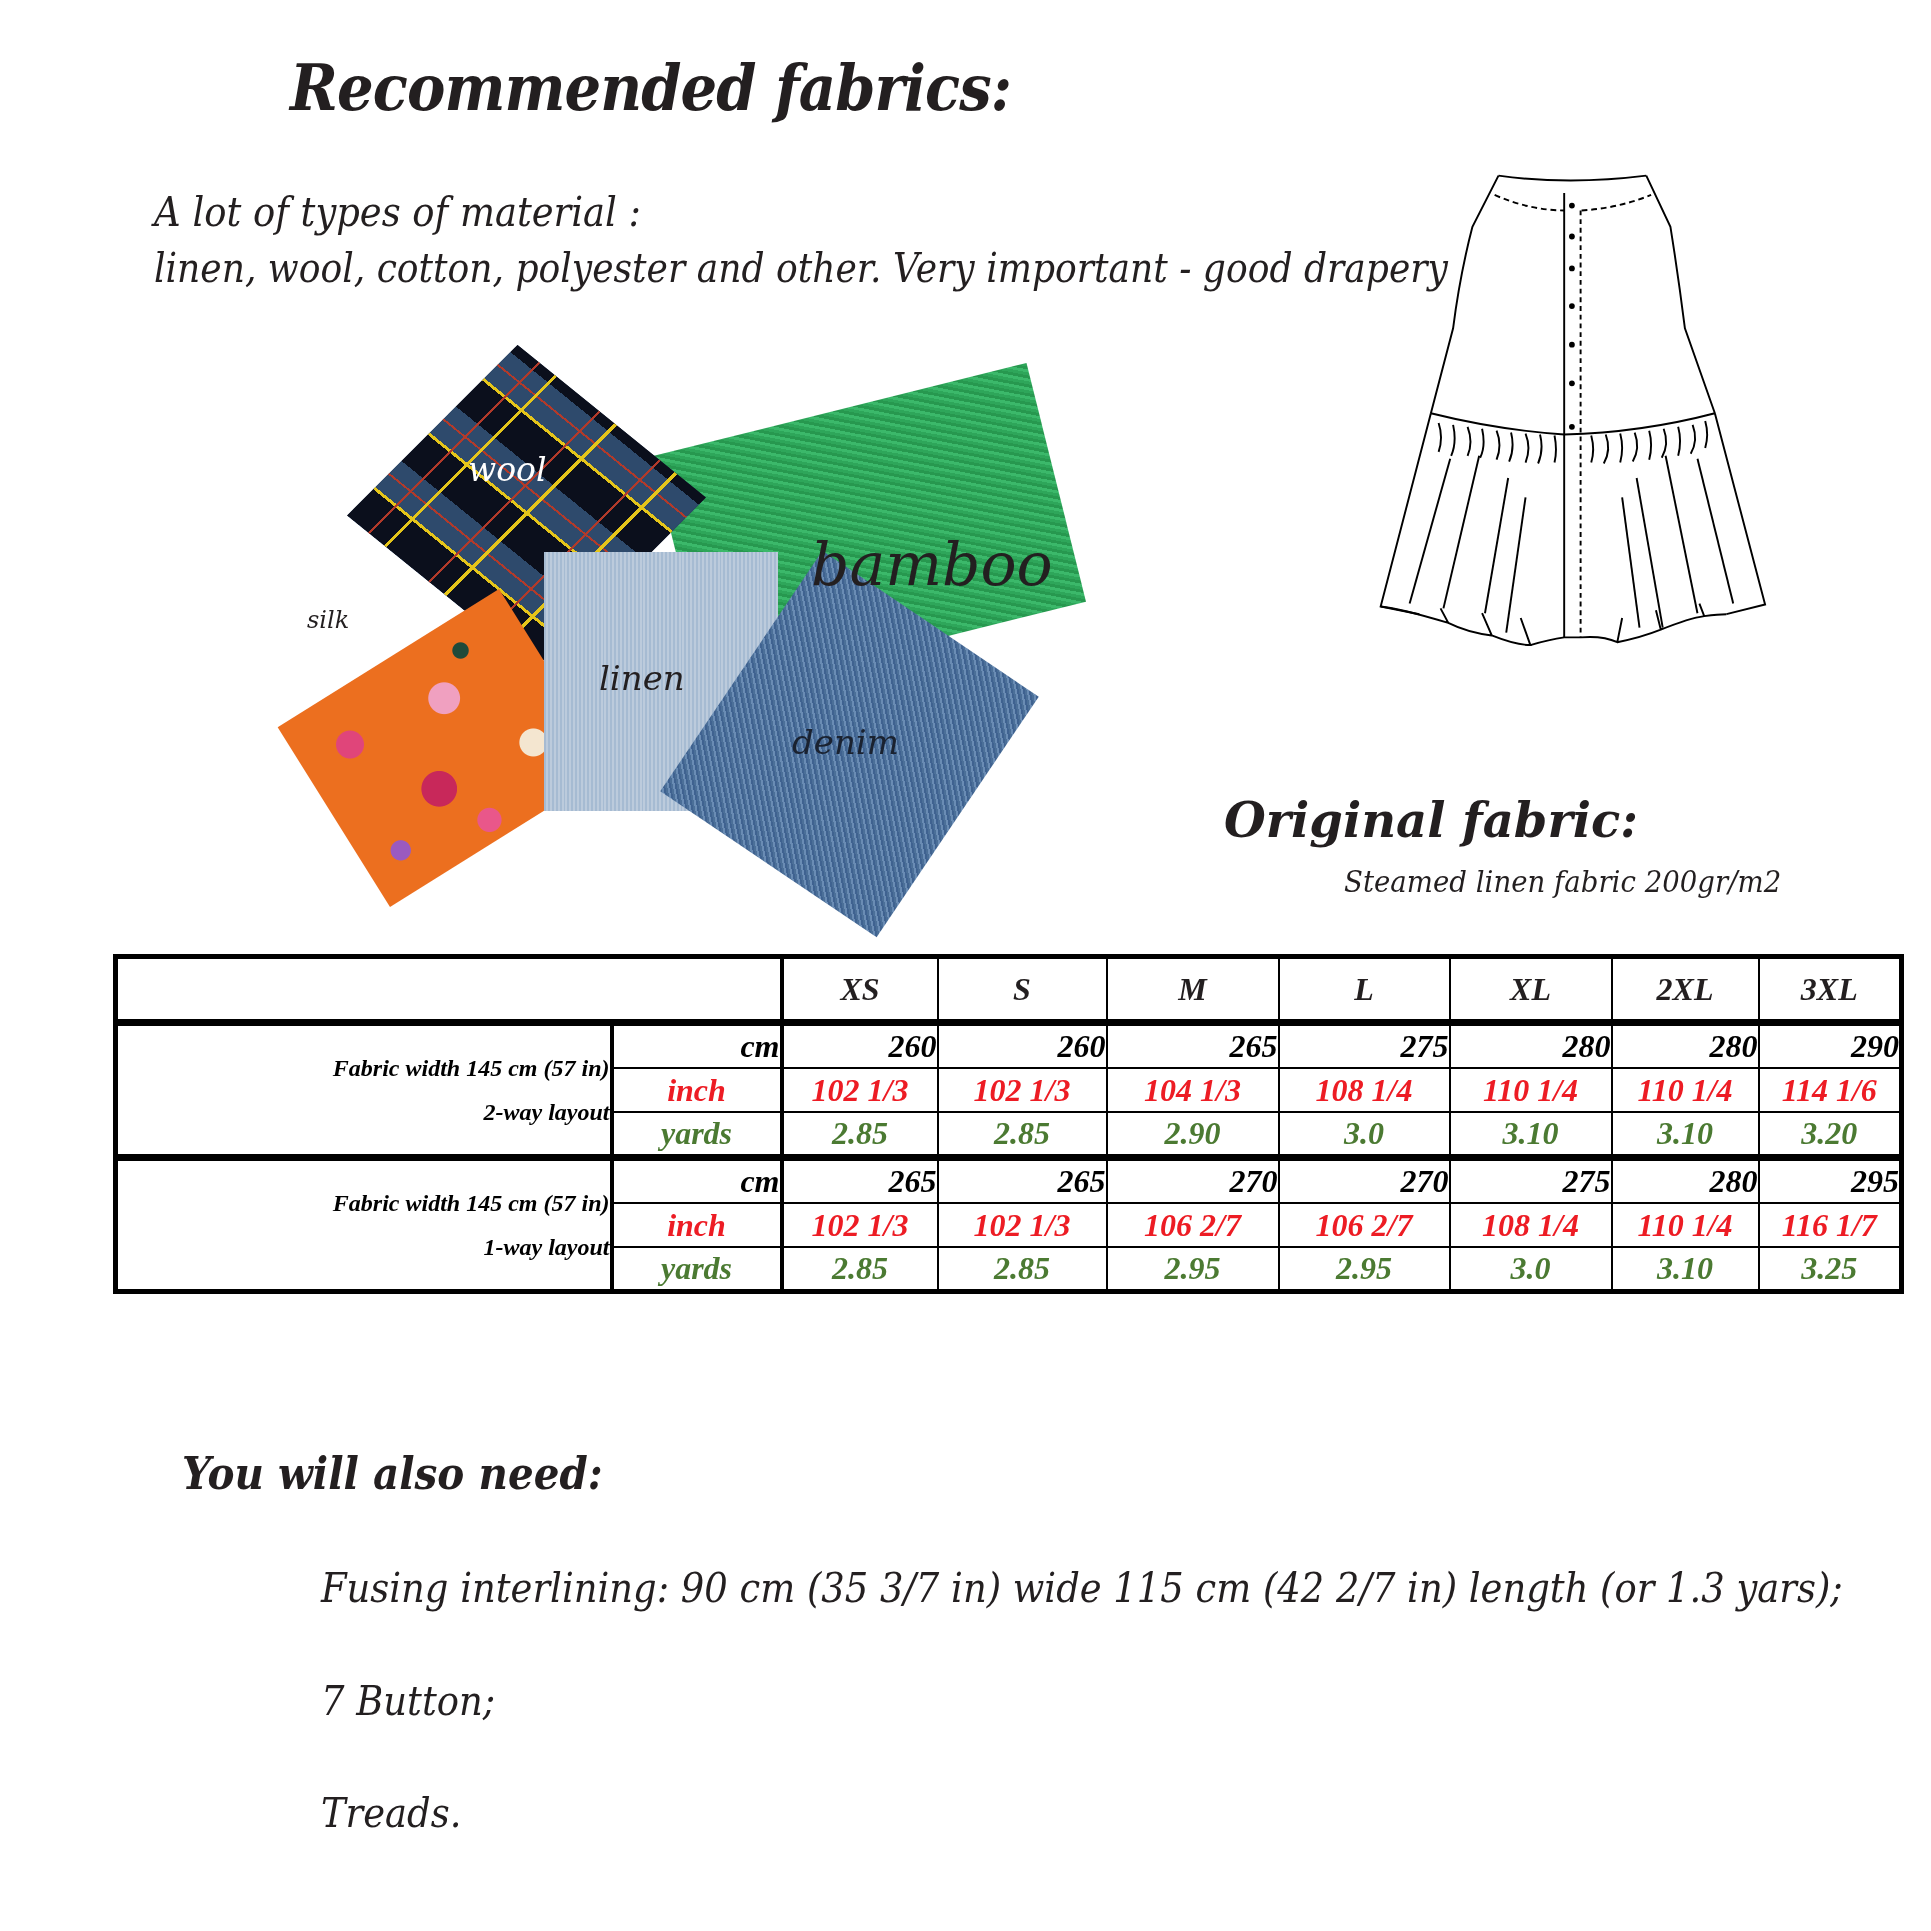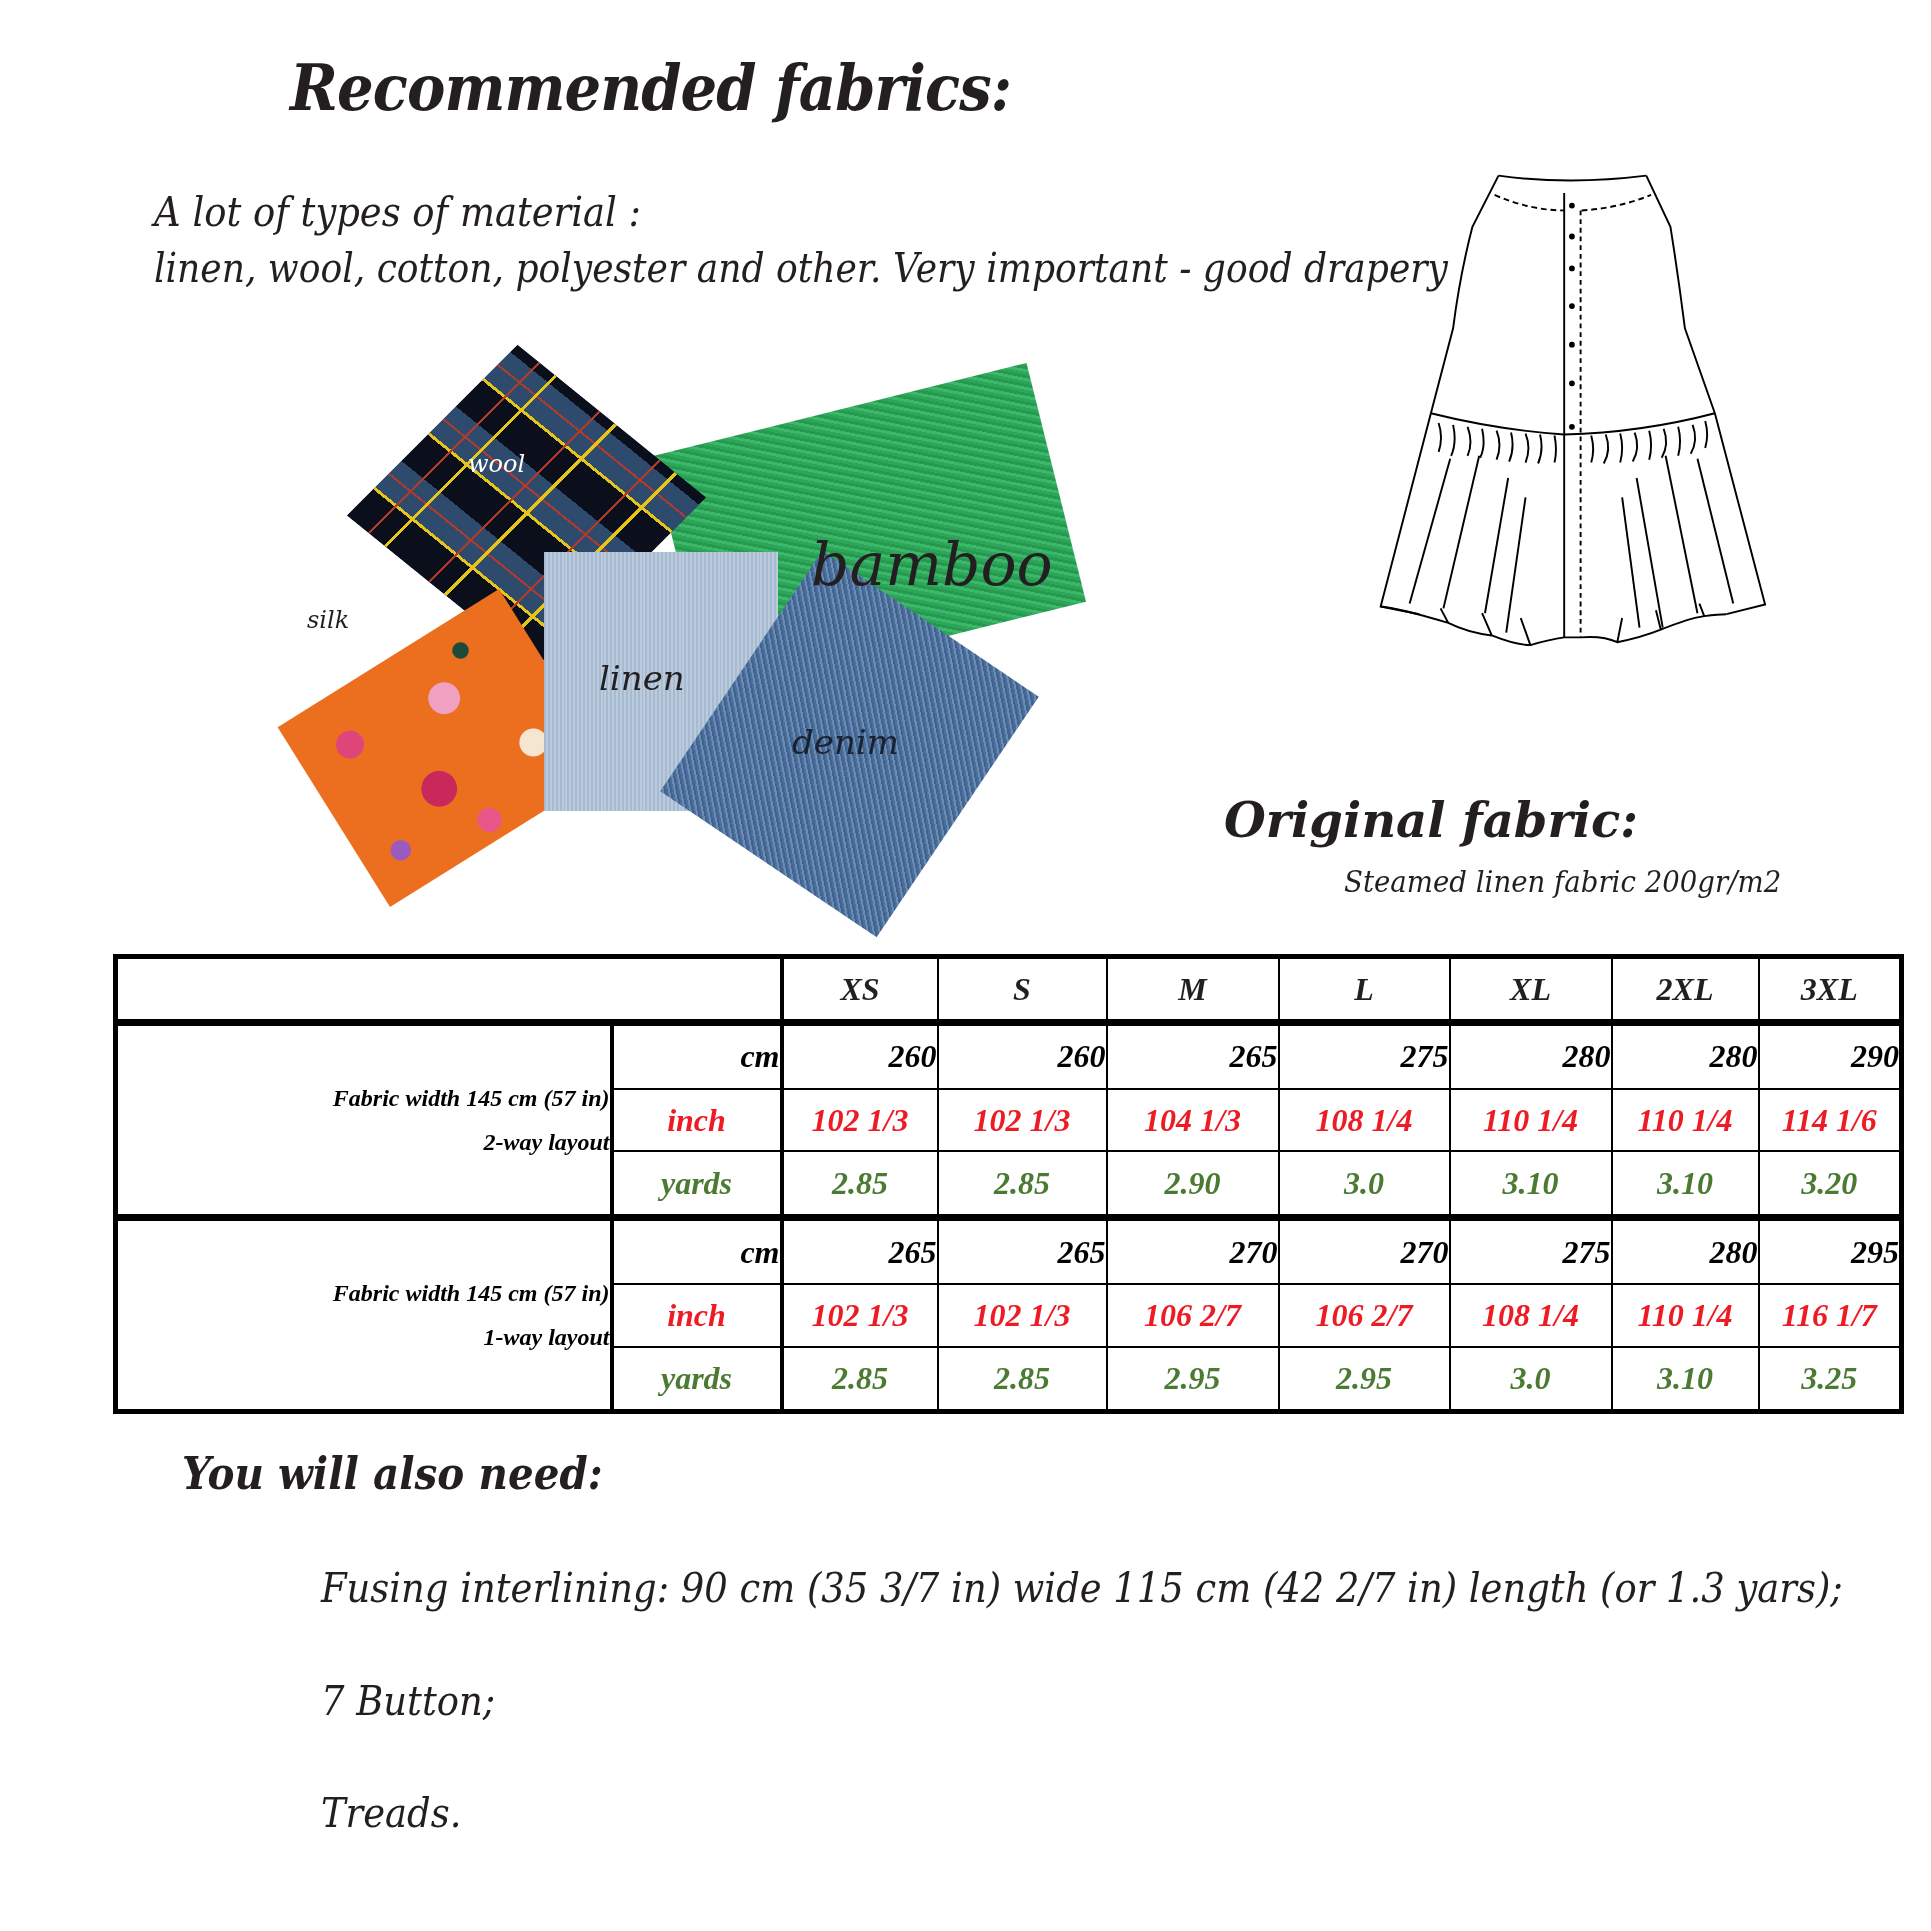--- a/index.html
+++ b/index.html
@@ -10,21 +10,21 @@
   #title { left:290px; top:50px; font-size:64px; font-weight:bold; font-style:italic; letter-spacing:-1px; transform:scaleX(0.9); transform-origin:left; }
   #intro1 { left:154px; top:188px; font-size:41px; transform:scaleX(0.9); transform-origin:left; white-space:nowrap; }
   #intro2 { left:154px; top:244px; font-size:41px; transform:scaleX(0.88); transform-origin:left; white-space:nowrap; }
 
   .swatch { position:absolute; overflow:hidden; }
   .swatch-label { position:absolute; font-family:"DejaVu Serif", serif; font-style:italic; white-space:nowrap; }
 
   #orig-title { left:1224px; top:792px; font-size:48px; font-weight:bold; font-style:italic; white-space:nowrap; }
   #orig-sub { left:1344px; top:864px; font-size:30px; font-style:italic; white-space:nowrap; transform:scaleX(0.92); transform-origin:left; }
 
-  table#fabric-table { position:absolute; left:113px; top:954px; width:1786px; height:460px; border-collapse:collapse; table-layout:fixed; border:5.8px solid #000; }
+  table#fabric-table { position:absolute; left:113px; top:954px; width:1786px; height:340px; border-collapse:collapse; table-layout:fixed; border:5.8px solid #000; }
   #fabric-table td { border:2.9px solid #000; text-align:center; vertical-align:middle; padding:0; font-family:"Liberation Serif", serif; font-style:italic; font-weight:bold; font-size:32px; }
   #fabric-table tr.head td { height:60px; }
   #fabric-table tr.group-start td { border-top:7.7px solid #000;text-align:right; }
   #fabric-table td.group-label { text-align:left; padding-left:17.4px; font-size:24px; line-height:44px; border-right:4.8px solid #000;font-style:italic; }
   #fabric-table td.unit { border-right:4.8px solid #000; }
   #fabric-table td.first-size { border-left:4.8px solid #000; }
   .c-black { color:#000; }
   .c-red { color:#ed1c24; }
   .c-green { color:#4b7a32; }
 
@@ -55,21 +55,21 @@
        radial-gradient(circle at 80% 70%, #f4e6d0 0 13.5px, transparent 14.5px),
        radial-gradient(circle at 15% 80%, #9a5ac0 0 9.7px, transparent 10.6px),
        radial-gradient(circle at 75% 15%, #1f4a3a 0 7.7px, transparent 8.7px),
        radial-gradient(circle at 50% 90%, #e9578a 0 11.6px, transparent 12.6px),
        #ec6f1f;"></div>
 
   <div class="swatch" style="left:544px; top:552px; width:234px; height:259px; background:repeating-linear-gradient(90deg,#a6bbd2 0 1.9px,#bccbdc 1.9px 3.9px),#aabed4;"></div>
 
   <div class="swatch" style="left:719px; top:599px; width:261px; height:290px; transform:rotate(34deg); background:repeating-linear-gradient(45deg,#4b6f98 0 1.9px,#6a8cb4 1.9px 3.9px,#3f6290 3.9px 5.8px);"></div>
 
-  <div class="swatch-label" style="left:468px; top:450px; font-size:24px; color:#ffffff;">wool</div>
+  <div class="swatch-label" style="left:468px; top:450px; font-size:33px; color:#ffffff;">wool</div>
   <div class="swatch-label" style="left:811px; top:529px; font-size:60px; color:#231f20;">bamboo</div>
   <div class="swatch-label" style="left:307px; top:606px; font-size:24px; color:#231f20;">silk</div>
   <div class="swatch-label" style="left:599px; top:658px; font-size:34px; color:#231f20;">linen</div>
   <div class="swatch-label" style="left:763px; top:722px; font-size:34px; color:#1a2230;margin-left:29px;">denim</div>
 </div>
 
 <svg class="abs" style="left:1371px; top:164px;" width="425" height="599" viewBox="0 0 440 620">
   <g fill="none" stroke="#000" stroke-width="2">
 
     <path d="M132 12 Q205 22 285 12"></path>

